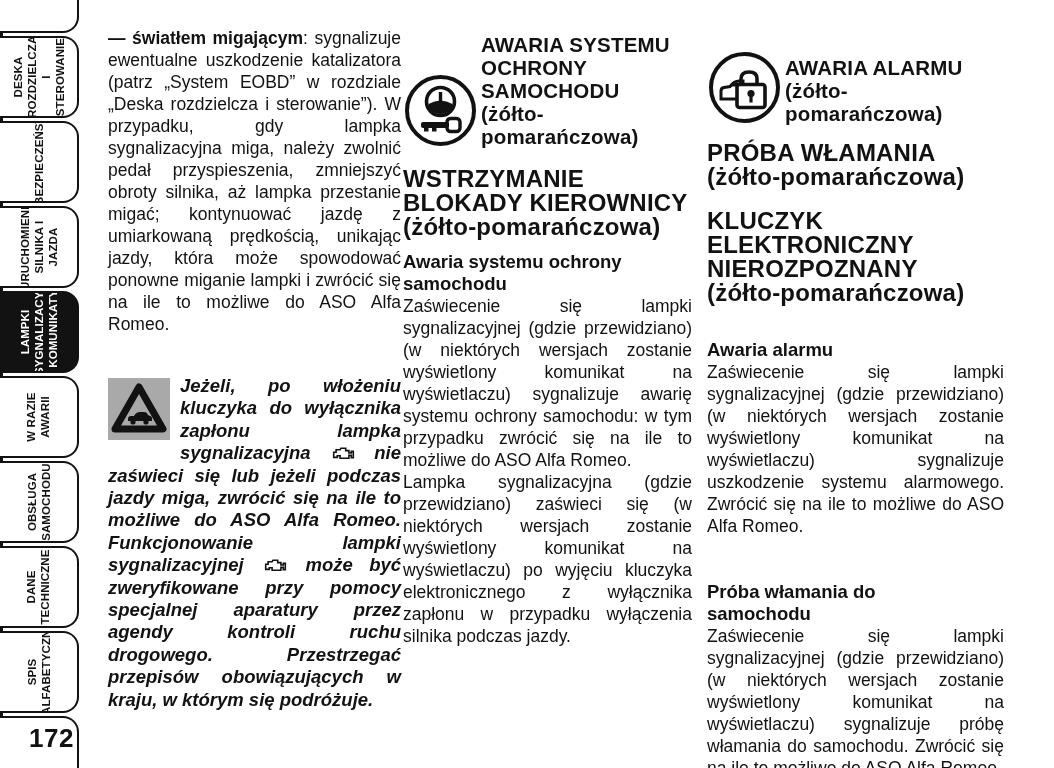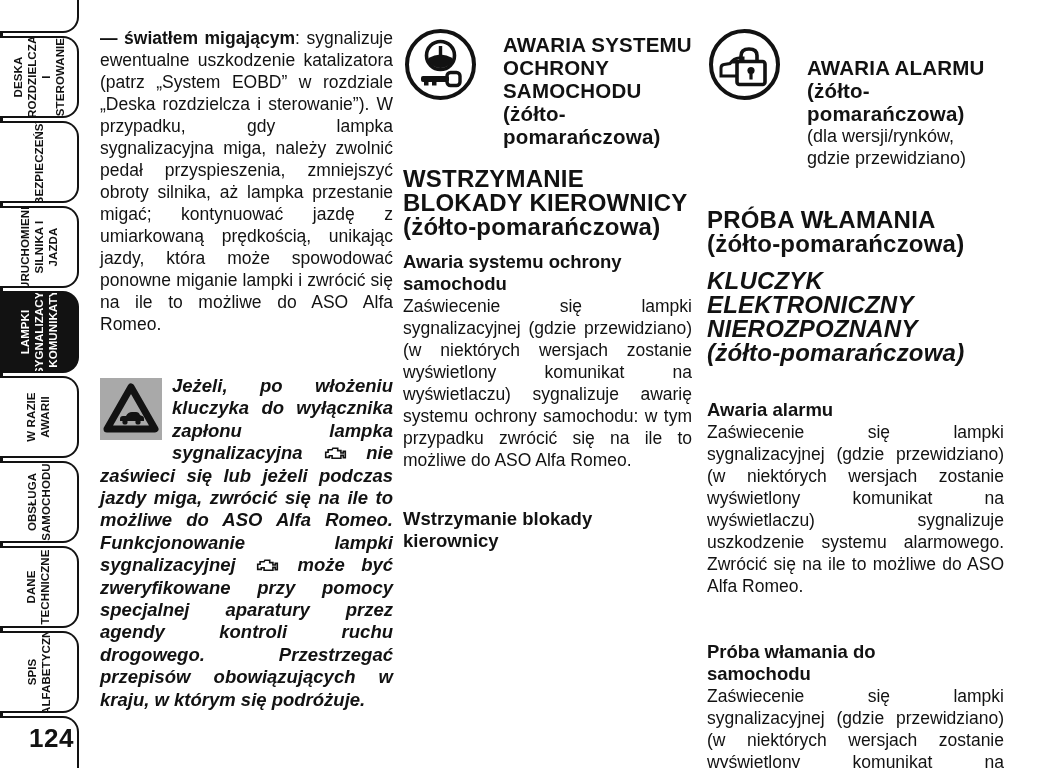--- a/index.html
+++ b/index.html
@@ -21,37 +21,37 @@
   .tab.empty-top{flex:0 0 61px;}
   .tab.active{background:#121212;color:#ffffff;}
   .tab-label{
     display:block;transform:rotate(-90deg);white-space:pre-line;text-align:center;
     font-size:11.5px;font-weight:700;line-height:1.22;letter-spacing:0.1px;width:86px;
   }
   .tab.page-num-tab{flex:0 0 84px;align-items:flex-start;justify-content:flex-end;}
   .page-number{font-size:26px;font-weight:700;padding:5px 3px 0 0;letter-spacing:0.5px;}
   
   .col{position:absolute;top:27px;}
-  .col-left{left:100px;width:293px;}
+  .col-left{left:108px;width:293px;}
   .col-mid{left:403px;width:289px;}
   .col-right{left:707px;width:297px;}
   .body-text{font-size:17.5px;line-height:22px;text-align:justify;}
   .col-left .body-text{margin-top:4px;}
   .lead-bold{font-weight:700;}
   
   .warning{
     margin-top:40px;font-size:18.5px;font-weight:700;font-style:italic;
     line-height:22.4px;text-align:justify;
   }
   .warn-icon{
     float:left;width:62px;height:62px;margin:3px 10px 4px 0;background:#a9a9a9;
   }
   .engine-icon{display:inline-block;width:25px;height:16px;vertical-align:-2px;margin:0 2px;}
   
-  .cap-header{display:flex;gap:25px;align-items:flex-start;}
+  .cap-header{display:flex;gap:3px;align-items:flex-end;}
   .cap-icon{flex:0 0 75px;width:75px;height:75px;}
   .cap-title{
     font-size:20.5px;font-weight:700;line-height:23px;white-space:pre-line;
     padding-top:6px;letter-spacing:0.2px;
   }
   .cap-note{font-size:18px;font-weight:400;line-height:22px;white-space:pre-line;letter-spacing:0;}
   .cap-section{
     font-size:24px;font-weight:700;line-height:24px;white-space:pre-line;
     margin-top:19px;letter-spacing:0.2px;
   }
@@ -101,21 +101,21 @@
       </div>
       <div class="tab">
         <span class="tab-label">DANE
 TECHNICZNE</span>
       </div>
       <div class="tab">
         <span class="tab-label">SPIS
 ALFABETYCZNY</span>
       </div>
       <div class="tab page-num-tab">
-        <span class="page-number">124</span>
+        <span class="page-number">172</span>
       </div>
     </div>
   </div>
 
   <div class="col col-left">
     <p class="body-text" style="margin:0;">
       <span class="lead-bold">— światłem migającym</span><span>: sygnalizuje ewentualne uszkodzenie katalizatora (patrz „System EOBD” w rozdziale „Deska rozdzielcza i sterowanie”). W przypadku, gdy lampka sygnalizacyjna miga, należy zwolnić pedał przyspieszenia, zmniejszyć obroty silnika, aż lampka przestanie migać; kontynuować jazdę z umiarkowaną prędkością, unikając jazdy, która może spowodować ponowne miganie lampki i zwrócić się na ile to możliwe do ASO Alfa Romeo.</span>
     </p>
 
     <div class="warning">
@@ -166,49 +166,46 @@
     </div>
 
     <div class="cap-section">WSTRZYMANIE
 BLOKADY KIEROWNICY
 (żółto-pomarańczowa)</div>
 
     <div class="subhead subhead-1">Awaria systemu ochrony
 samochodu</div>
     <p class="body-text body-1" style="margin:0;">Zaświecenie się lampki sygnalizacyjnej (gdzie przewidziano) (w niektórych wersjach zostanie wyświetlony komunikat na wyświetlaczu) sygnalizuje awarię systemu ochrony samochodu: w tym przypadku zwrócić się na ile to możliwe do ASO Alfa Romeo.</p>
 
-    <div class="subhead subhead-2">Wstrzymanie blokady
-kierownicy</div>
+    <p class="body-text body-2" style="margin:0;">Lampka sygnalizacyjna (gdzie przewidziano) zaświeci się (w niektórych wersjach zostanie wyświetlony komunikat na wyświetlaczu) po wyjęciu kluczyka elektronicznego z wyłącznika zapłonu w przypadku wyłączenia silnika podczas jazdy.</p>
   </div>
 
   <div class="col col-right">
     <div class="cap-header">
       <span class="cap-icon">
         <svg viewBox="0 0 75 75" width="75" height="75">
           <circle cx="37.5" cy="37.5" r="33.5" fill="none" stroke="#121212" stroke-width="4"></circle>
           <path d="M14 49 L14 41 Q14 38 17 37.5 L23 36.5 Q27 31 32 31 L36 31 L36 49 Z" fill="none" stroke="#121212" stroke-width="3"></path>
           <path d="M24 36.5 Q27.5 32.5 31 32.5 L31 36.5 Z" fill="#121212"></path>
           <path d="M34 35 L34 29 Q34 22 42 22 Q50 22 50 28.5 L50 33" fill="none" stroke="#121212" stroke-width="3.6"></path>
           <rect x="30" y="34.5" width="28" height="23" rx="2.5" fill="#ffffff" stroke="#121212" stroke-width="3.6"></rect>
           <circle cx="44" cy="43.5" r="3.6" fill="#121212"></circle>
           <rect x="42.4" y="44.5" width="3.2" height="8" fill="#121212"></rect>
         </svg>
       </span>
       <div class="cap-title">
         <span style="white-space:pre-line;">AWARIA ALARMU
 (żółto-
 pomarańczowa)</span>
-        <div class="cap-note">(dla wersji/rynków,
-gdzie przewidziano)</div>
       </div>
     </div>
 
     <div class="cap-section" style="margin-top:16px;">PRÓBA WŁAMANIA
 (żółto-pomarańczowa)</div>
-    <div class="cap-section" style="margin-top:13px;font-style:italic;">KLUCZYK ELEKTRONICZNY
+    <div class="cap-section" style="margin-top:20px;">KLUCZYK ELEKTRONICZNY
 NIEROZPOZNANY
 (żółto-pomarańczowa)</div>
 
     <div class="subhead subhead-1">Awaria alarmu</div>
     <p class="body-text body-1" style="margin:0;">Zaświecenie się lampki sygnalizacyjnej (gdzie przewidziano) (w niektórych wersjach zostanie wyświetlony komunikat na wyświetlaczu) sygnalizuje uszkodzenie systemu alarmowego. Zwrócić się na ile to możliwe do ASO Alfa Romeo.</p>
 
     <div class="subhead subhead-2">Próba włamania do
 samochodu</div>
     <p class="body-text body-2" style="margin:0;">Zaświecenie się lampki sygnalizacyjnej (gdzie przewidziano) (w niektórych wersjach zostanie wyświetlony komunikat na wyświetlaczu) sygnalizuje próbę włamania do samochodu. Zwrócić się na ile to możliwe do ASO Alfa Romeo.</p>
   </div>

